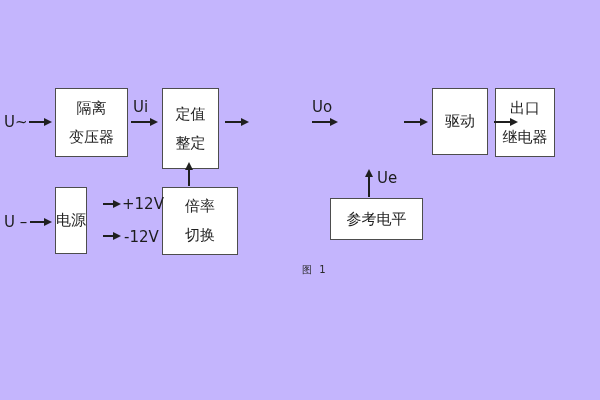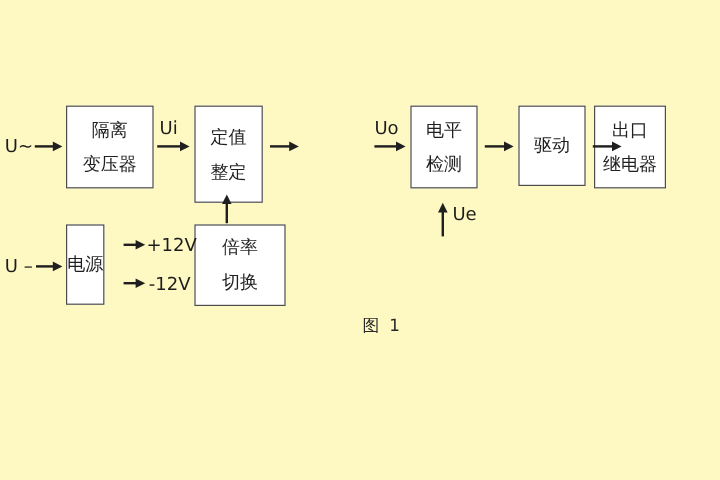--- a/index.html
+++ b/index.html
@@ -1,29 +1,29 @@
 <!DOCTYPE html>
 <html><head>
 <meta charset="utf-8">
 <style>
   html,body{margin:0;padding:0;background:#fff;}
   .stage{
-    position:relative;width:600px;height:400px;background:#fef9c3;
+    position:relative;width:600px;height:400px;background:#c4b5fd;
     font-family:"DejaVu Sans","Liberation Sans",sans-serif;
     color:#1c1c1c;overflow:hidden;
   }
   .box{
     position:absolute;box-sizing:border-box;border:1.4px solid #4d4d4d;background:#fff;
     display:flex;flex-direction:column;align-items:center;justify-content:center;
     gap:14px;font-size:15px;line-height:1;color:#1f1f1f;text-align:center;
   }
   .lbl{
     position:absolute;font-size:15px;line-height:1.1;color:#1c1c1c;white-space:nowrap;
   }
-  .caption{position:absolute;font-size:14px;color:#2a2a2a;letter-spacing:2px;}
+  .caption{position:absolute;font-size:10px;color:#2a2a2a;letter-spacing:2px;}
   
   .h-arrow{position:absolute;height:8px;}
   .h-arrow::before{
     content:"";position:absolute;left:0;right:6px;top:3.2px;height:1.5px;background:#1f1f1f;
   }
   .h-arrow::after{
     content:"";position:absolute;right:0;top:0;width:0;height:0;
     border-left:8px solid #1f1f1f;border-top:4px solid transparent;border-bottom:4px solid transparent;
   }
   
@@ -45,43 +45,42 @@
     <span>隔离</span>
     <span>变压器</span>
   </div>
 
   <div class="box" style="left:162px;top:88px;width:57px;height:81px">
     <span>定值</span>
     <span>整定</span>
   </div>
 
 
-  <div class="box" style="left:342px;top:88px;width:56px;height:69px">
-    <span>电平</span>
-    <span>检测</span>
-  </div>
 
   <div class="box" style="left:432px;top:88px;width:56px;height:67px">
     <span>驱动</span>
   </div>
 
   <div class="box" style="left:495px;top:88px;width:60px;height:69px">
     <span>出口</span>
     <span>继电器</span>
   </div>
 
   <div class="box" style="left:55px;top:187px;width:32px;height:67px">
     <span>电源</span>
   </div>
 
   <div class="box" style="left:162px;top:187px;width:76px;height:68px">
     <span>倍率</span>
     <span>切换</span>
   </div>
 
+  <div class="box" style="left:330px;top:198px;width:93px;height:42px;flex-direction:row">
+    <span>参考电平</span>
+  </div>
 
   <span class="lbl" style="left:4px;top:114px">U~</span>
 
   <span class="lbl" style="left:133px;top:99px">Ui</span>
 
   <span class="lbl" style="left:312px;top:99px">Uo</span>
 
   <span class="lbl" style="left:4px;top:214px">U –</span>
 
   <span class="lbl" style="left:122px;top:196px">+12V</span>

